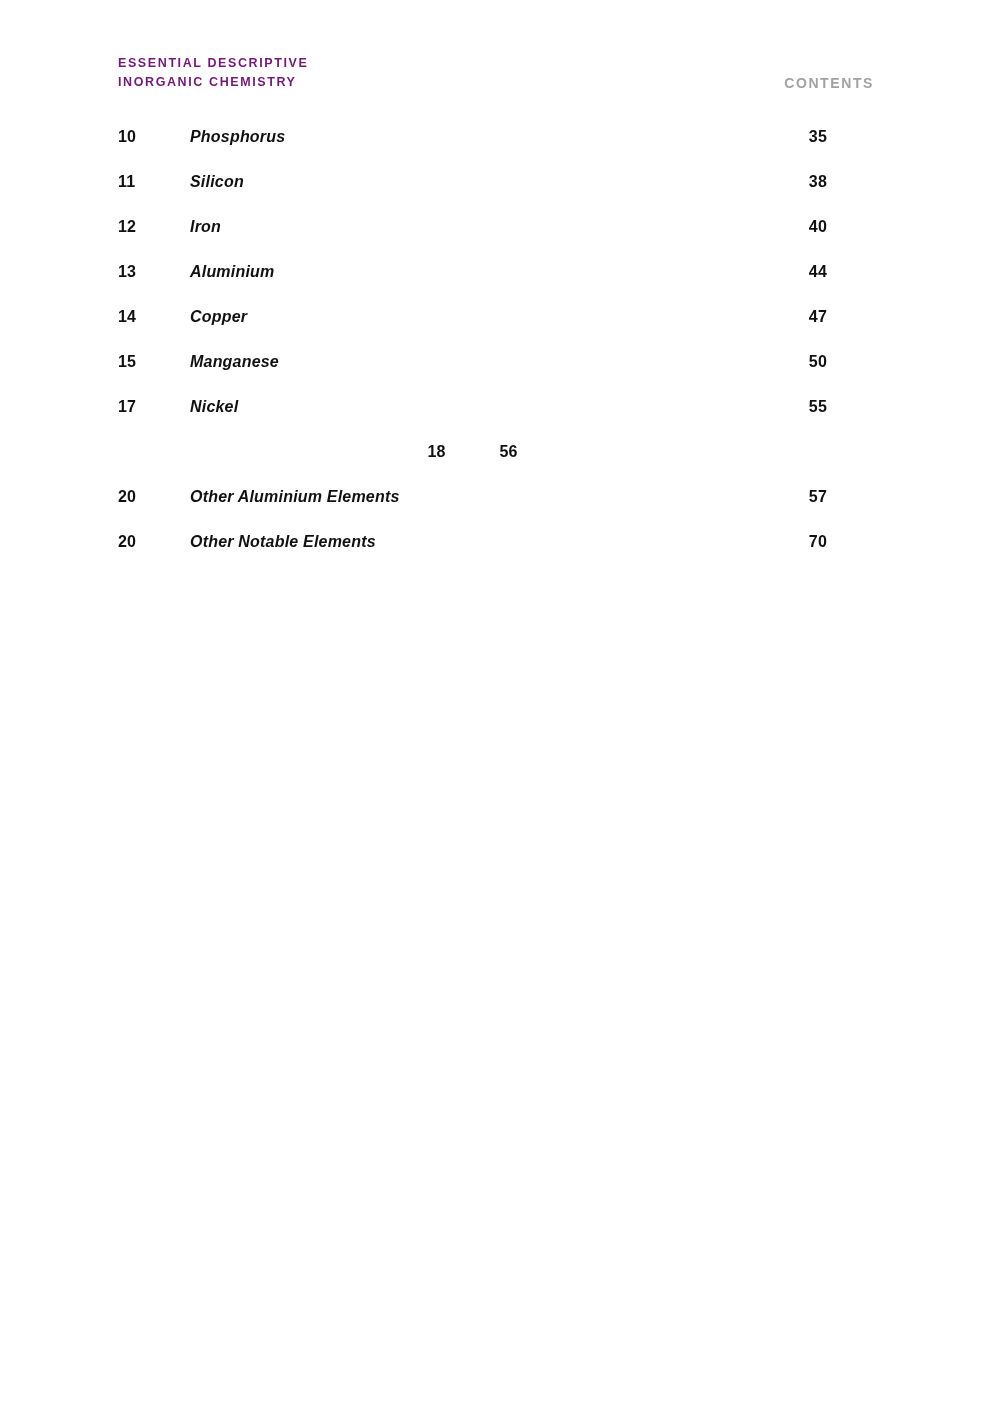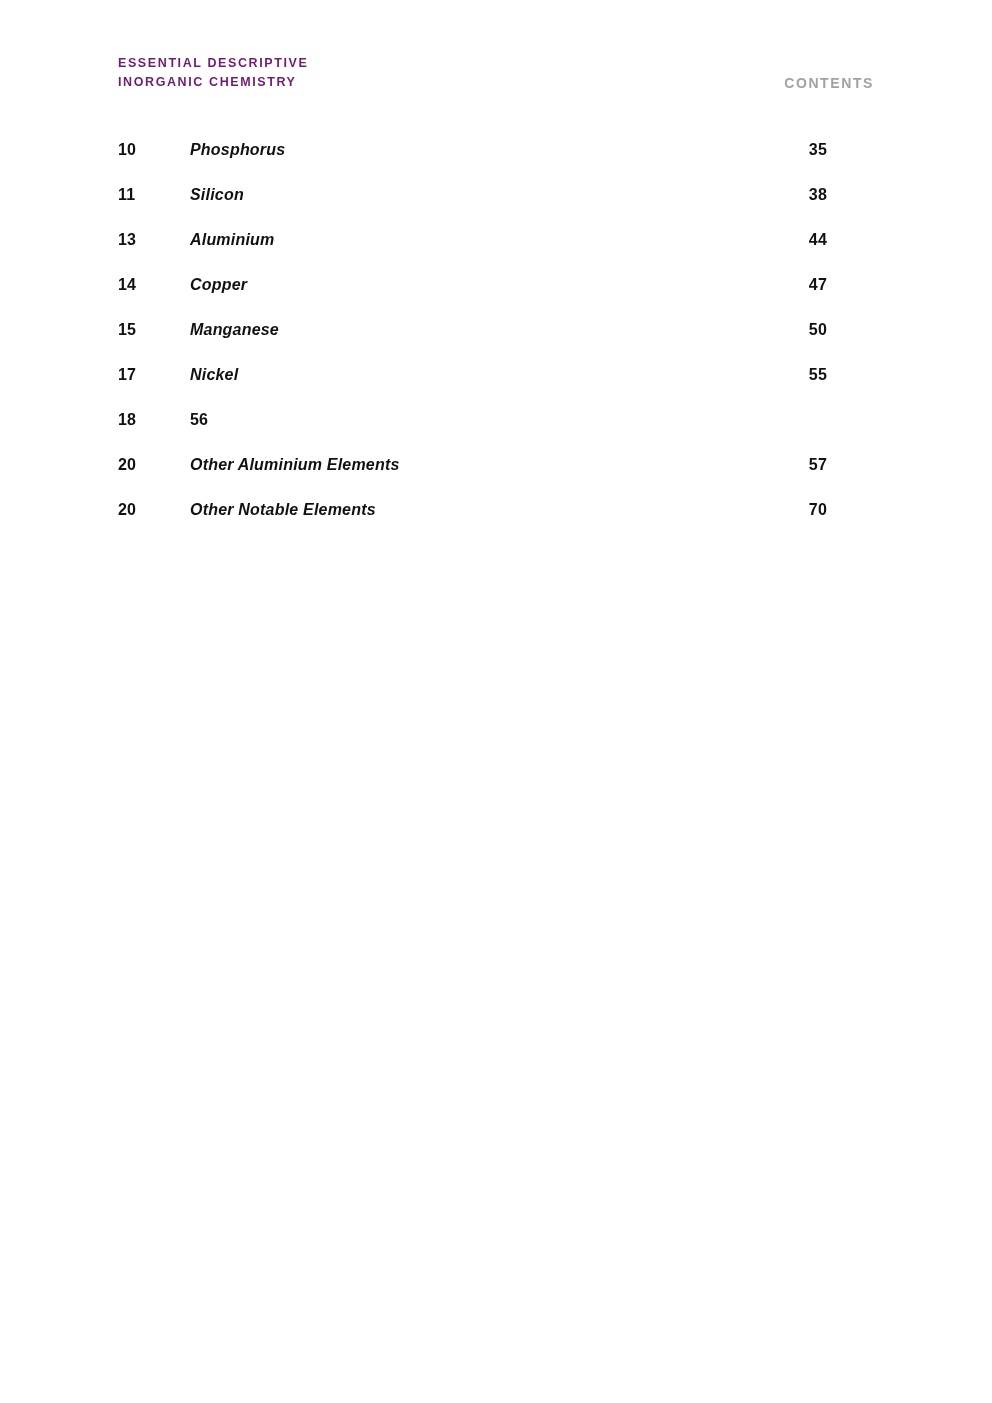--- a/index.html
+++ b/index.html
@@ -57,38 +57,38 @@
   }
 
   .toc-row {
     display: flex;
     align-items: baseline;
     height: 45px;
     font-weight: bold;
     font-size: 16px;
     color: #111111;
     letter-spacing: 0.2px;
+    justify-content: center;
   }
 
   .toc-number {
     width: 72px;       
     flex: 0 0 72px;
     text-align: left;
   }
 
   .toc-title {
     flex: 1 1 auto;
     text-align: left;
     font-style: italic;
   }
 
   .toc-page {
     flex: 0 0 auto;
     text-align: right;
-    margin-top: 13px;
   }
 </style>
 </head>
 <body>
 
 <div class="page">
 
   <div class="running-header">
     <div class="running-title">
       <div>ESSENTIAL DESCRIPTIVE</div>
@@ -103,20 +103,25 @@
       <span class="toc-title">Phosphorus</span>
       <span class="toc-page">35</span>
     </div>
 
     <div class="toc-row">
       <span class="toc-number">11</span>
       <span class="toc-title">Silicon</span>
       <span class="toc-page">38</span>
     </div>
 
+    <div class="toc-row">
+      <span class="toc-number">12</span>
+      <span class="toc-title">Iron</span>
+      <span class="toc-page">40</span>
+    </div>
 
     <div class="toc-row">
       <span class="toc-number">13</span>
       <span class="toc-title">Aluminium</span>
       <span class="toc-page">44</span>
     </div>
 
     <div class="toc-row">
       <span class="toc-number">14</span>
       <span class="toc-title">Copper</span>

